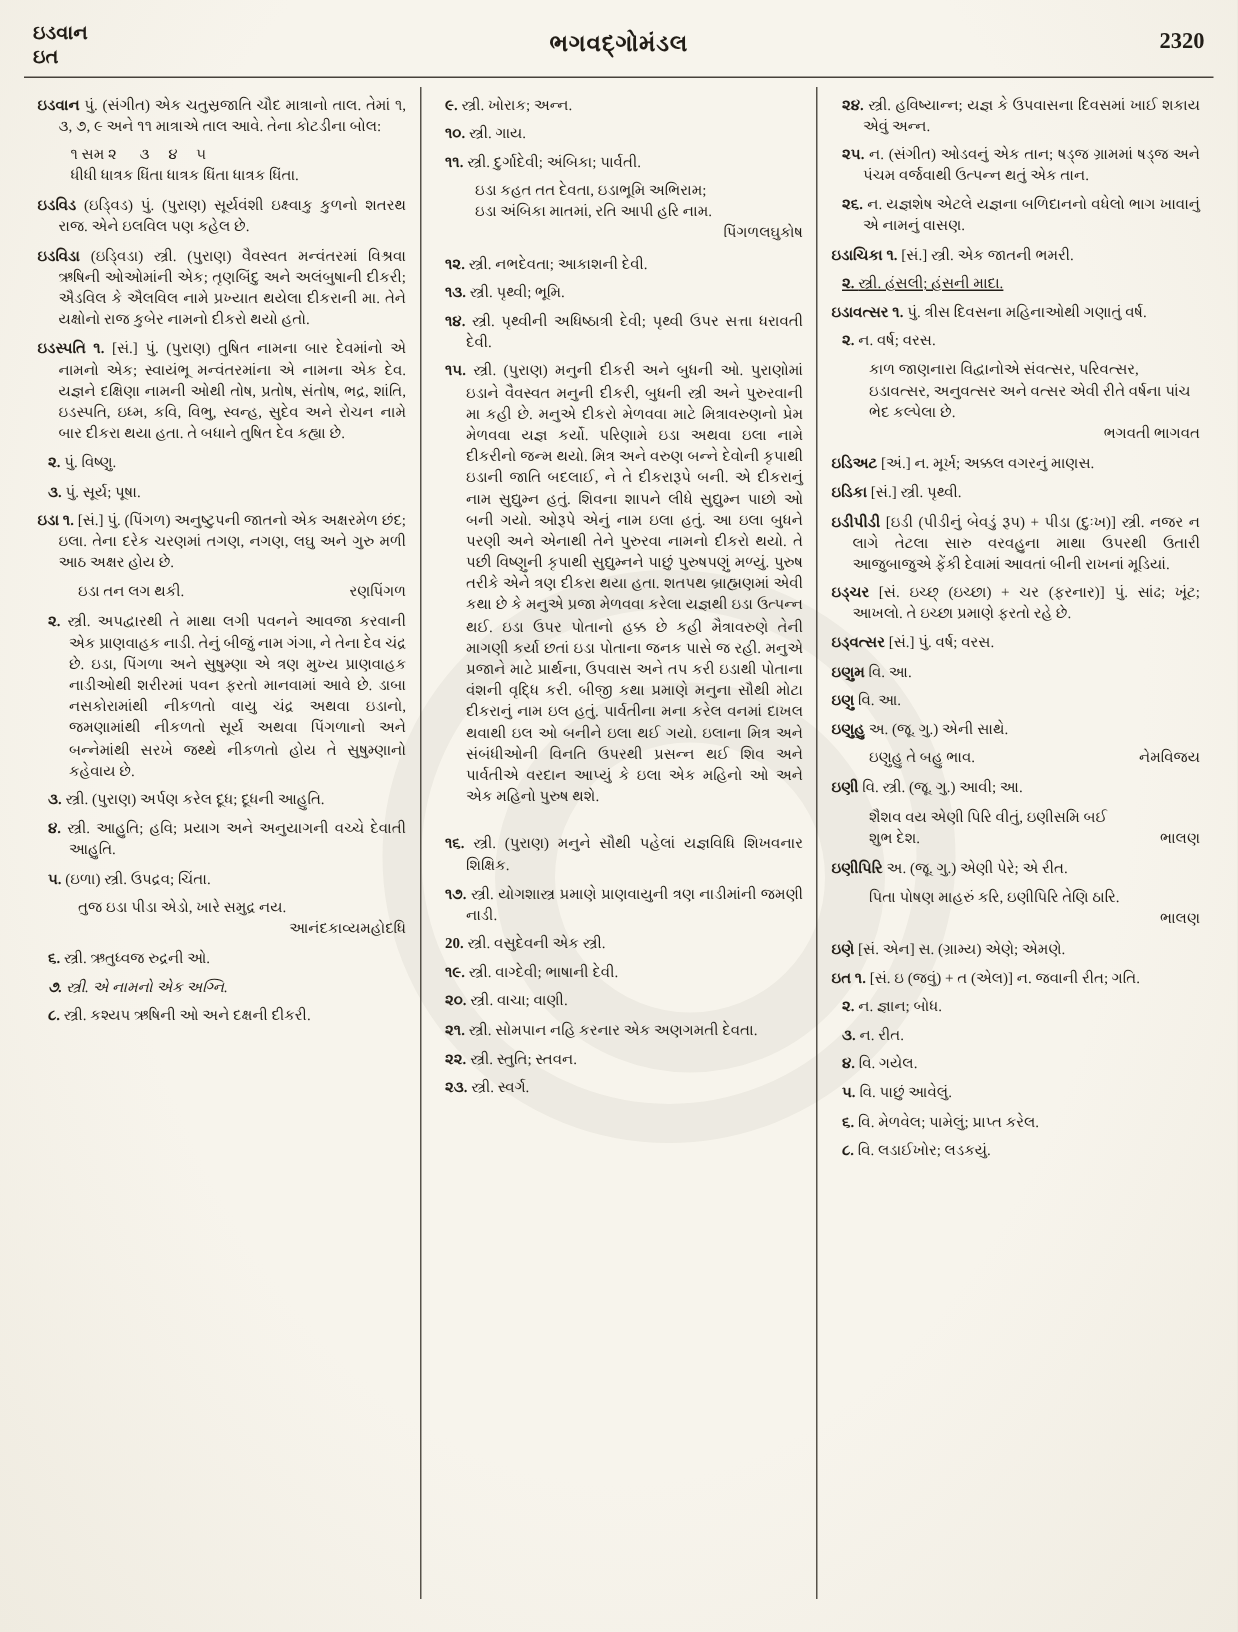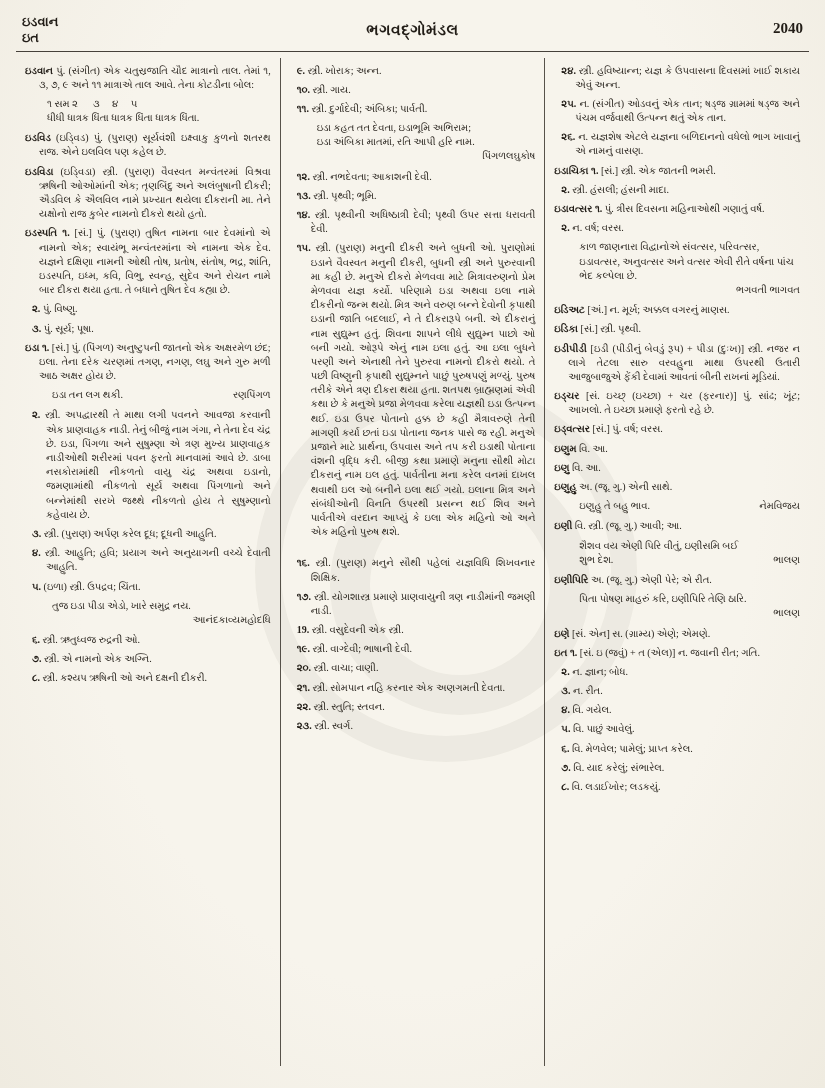--- a/index.html
+++ b/index.html
@@ -66,21 +66,21 @@
 <div class="page">
   <div class="watermark"></div>
   <div class="watermark inner"></div>
 
   <header class="pghead">
     <div class="guide">
       <div>ઇડવાન</div>
       <div>ઇત</div>
     </div>
     <div class="pgtitle">ભગવદ્ગોમંડલ</div>
-    <div class="pgno">2040</div>
+    <div class="pgno">2320</div>
   </header>
 
   <main class="columns">
     <section class="col">
         <p class="entry"><b>ઇડવાન </b>પું. (સંગીત) એક ચતુસ્રજાતિ ચૌદ માત્રાનો તાલ. તેમાં ૧, ૩, ૭, ૯ અને ૧૧ માત્રાએ તાલ આવે. તેના કોટડીના બોલ:</p>
         <div class="verse">
           <div class="verse-line">૧ સમ ૨&nbsp;&nbsp;&nbsp;&nbsp;&nbsp;&nbsp;૩&nbsp;&nbsp;&nbsp;&nbsp;&nbsp;૪&nbsp;&nbsp;&nbsp;&nbsp;&nbsp;૫</div>
           <div class="verse-line">ધીધી ધાત્રક ધિંતા ધાત્રક ધિંતા ધાત્રક ધિંતા.</div>
         </div>
         <p class="entry"><b>ઇડવિડ </b>(ઇડ્વિડ) પું. (પુરાણ) સૂર્યવંશી ઇક્ષ્વાકુ કુળનો શતરથ રાજ. એને ઇલવિલ પણ કહેલ છે.</p>
@@ -94,51 +94,51 @@
         </div>
         <p class="entry" style="margin-left: 0.7em;"><b>૨. </b>સ્ત્રી. અપદ્વારથી તે માથા લગી પવનને આવજા કરવાની એક પ્રાણવાહક નાડી. તેનું બીજું નામ ગંગા, ને તેના દેવ ચંદ્ર છે. ઇડા, પિંગળા અને સુષુમ્ણા એ ત્રણ મુખ્ય પ્રાણવાહક નાડીઓથી શરીરમાં પવન ફરતો માનવામાં આવે છે. ડાબા નસકોરામાંથી નીકળતો વાયુ ચંદ્ર અથવા ઇડાનો, જમણામાંથી નીકળતો સૂર્ય અથવા પિંગળાનો અને બન્નેમાંથી સરખે જથ્થે નીકળતો હોય તે સુષુમ્ણાનો કહેવાય છે.</p>
         <p class="entry" style="margin-left: 0.7em;"><b>૩. </b>સ્ત્રી. (પુરાણ) અર્પણ કરેલ દૂધ; દૂધની આહુતિ.</p>
         <p class="entry" style="margin-left: 0.7em;"><b>૪. </b>સ્ત્રી. આહુતિ; હવિ; પ્રયાગ અને અનુયાગની વચ્ચે દેવાતી આહુતિ.</p>
         <p class="entry" style="margin-left: 0.7em;"><b>૫. </b>(ઇળા) સ્ત્રી. ઉપદ્રવ; ચિંતા.</p>
         <div class="verse" style="margin-left: 0.5em;">
           <div class="verse-line">તુજ ઇડા પીડા એડો, ખારે સમુદ્ર નય.</div>
           <div class="verse-source-line">આનંદકાવ્યમહોદધિ</div>
         </div>
         <p class="entry" style="margin-left: 0.7em;"><b>૬. </b>સ્ત્રી. ઋતુધ્વજ રુદ્રની ઓ.</p>
-        <p class="entry" style="margin-left: 0.7em;"><b>૭. </b>સ્ત્રી. એ નામનો એક અગ્નિ.</p>
+        <p class="entry" style="margin-left: 0.7em; font-style: italic;"><b>૭. </b>સ્ત્રી. એ નામનો એક અગ્નિ.</p>
         <p class="entry" style="margin-left: 0.7em;"><b>૮. </b>સ્ત્રી. કશ્યપ ઋષિની ઓ અને દક્ષની દીકરી.</p>
       </section>
     <section class="col">
         <p class="entry" style="margin-left: 0.7em;"><b>૯. </b>સ્ત્રી. ખોરાક; અન્ન.</p>
         <p class="entry" style="margin-left: 0.7em;"><b>૧૦. </b>સ્ત્રી. ગાય.</p>
         <p class="entry" style="margin-left: 0.7em;"><b>૧૧. </b>સ્ત્રી. દુર્ગાદેવી; અંબિકા; પાર્વતી.</p>
         <div class="verse" style="margin-left: 0.5em;">
           <div class="verse-line">ઇડા કહત તત દેવતા, ઇડાભૂમિ અભિરામ;</div>
           <div class="verse-line">ઇડા અંબિકા માતમાં, રતિ આપી હરિ નામ.</div>
           <div class="verse-source-line">પિંગળલઘુકોષ</div>
         </div>
         <p class="entry" style="margin-left: 0.7em;"><b>૧૨. </b>સ્ત્રી. નભદેવતા; આકાશની દેવી.</p>
         <p class="entry" style="margin-left: 0.7em;"><b>૧૩. </b>સ્ત્રી. પૃથ્વી; ભૂમિ.</p>
         <p class="entry" style="margin-left: 0.7em;"><b>૧૪. </b>સ્ત્રી. પૃથ્વીની અધિષ્ઠાત્રી દેવી; પૃથ્વી ઉપર સત્તા ધરાવતી દેવી.</p>
         <p class="entry" style="margin-left: 0.7em;"><b>૧૫. </b>સ્ત્રી. (પુરાણ) મનુની દીકરી અને બુધની ઓ. પુરાણોમાં ઇડાને વૈવસ્વત મનુની દીકરી, બુધની સ્ત્રી અને પુરુરવાની મા કહી છે. મનુએ દીકરો મેળવવા માટે મિત્રાવરુણનો પ્રેમ મેળવવા યજ્ઞ કર્યો. પરિણામે ઇડા અથવા ઇલા નામે દીકરીનો જન્મ થયો. મિત્ર અને વરુણ બન્ને દેવોની કૃપાથી ઇડાની જાતિ બદલાઈ, ને તે દીકરારૂપે બની. એ દીકરાનું નામ સુદ્યુમ્ન હતું. શિવના શાપને લીધે સુદ્યુમ્ન પાછો ઓ બની ગયો. ઓરૂપે એનું નામ ઇલા હતું. આ ઇલા બુધને પરણી અને એનાથી તેને પુરુરવા નામનો દીકરો થયો. તે પછી વિષ્ણુની કૃપાથી સુદ્યુમ્નને પાછું પુરુષપણું મળ્યું. પુરુષ તરીકે એને ત્રણ દીકરા થયા હતા. શતપથ બ્રાહ્મણમાં એવી કથા છે કે મનુએ પ્રજા મેળવવા કરેલા યજ્ઞથી ઇડા ઉત્પન્ન થઈ. ઇડા ઉપર પોતાનો હક્ક છે કહી મૈત્રાવરુણે તેની માગણી કર્યા છતાં ઇડા પોતાના જનક પાસે જ રહી. મનુએ પ્રજાને માટે પ્રાર્થના, ઉપવાસ અને તપ કરી ઇડાથી પોતાના વંશની વૃદ્ધિ કરી. બીજી કથા પ્રમાણે મનુના સૌથી મોટા દીકરાનું નામ ઇલ હતું. પાર્વતીના મના કરેલ વનમાં દાખલ થવાથી ઇલ ઓ બનીને ઇલા થઈ ગયો. ઇલાના મિત્ર અને સંબંધીઓની વિનતિ ઉપરથી પ્રસન્ન થઈ શિવ અને પાર્વતીએ વરદાન આપ્યું કે ઇલા એક મહિનો ઓ અને એક મહિનો પુરુષ થશે.</p>
         <p class="entry" style="margin-left: 0.7em; margin-top: 17px;"><b>૧૬. </b>સ્ત્રી. (પુરાણ) મનુને સૌથી પહેલાં યજ્ઞવિધિ શિખવનાર શિક્ષિક.</p>
         <p class="entry" style="margin-left: 0.7em;"><b>૧૭. </b>સ્ત્રી. યોગશાસ્ત્ર પ્રમાણે પ્રાણવાયુની ત્રણ નાડીમાંની જમણી નાડી.</p>
-        <p class="entry" style="margin-left: 0.7em;"><b>19. </b>સ્ત્રી. વસુદેવની એક સ્ત્રી.</p>
+        <p class="entry" style="margin-left: 0.7em;"><b>20. </b>સ્ત્રી. વસુદેવની એક સ્ત્રી.</p>
         <p class="entry" style="margin-left: 0.7em;"><b>૧૯. </b>સ્ત્રી. વાગ્દેવી; ભાષાની દેવી.</p>
         <p class="entry" style="margin-left: 0.7em;"><b>૨૦. </b>સ્ત્રી. વાચા; વાણી.</p>
         <p class="entry" style="margin-left: 0.7em;"><b>૨૧. </b>સ્ત્રી. સોમપાન નહિ કરનાર એક અણગમતી દેવતા.</p>
         <p class="entry" style="margin-left: 0.7em;"><b>૨૨. </b>સ્ત્રી. સ્તુતિ; સ્તવન.</p>
         <p class="entry" style="margin-left: 0.7em;"><b>૨૩. </b>સ્ત્રી. સ્વર્ગ.</p>
       </section>
     <section class="col">
         <p class="entry" style="margin-left: 0.7em;"><b>૨૪. </b>સ્ત્રી. હવિષ્યાન્ન; યજ્ઞ કે ઉપવાસના દિવસમાં ખાઈ શકાય એવું અન્ન.</p>
         <p class="entry" style="margin-left: 0.7em;"><b>૨૫. </b>ન. (સંગીત) ઓડવનું એક તાન; ષડ્જ ગ્રામમાં ષડ્જ અને પંચમ વર્જવાથી ઉત્પન્ન થતું એક તાન.</p>
         <p class="entry" style="margin-left: 0.7em;"><b>૨૬. </b>ન. યજ્ઞશેષ એટલે યજ્ઞના બળિદાનનો વધેલો ભાગ ખાવાનું એ નામનું વાસણ.</p>
         <p class="entry"><b>ઇડાચિકા ૧. </b>[સં.] સ્ત્રી. એક જાતની ભમરી.</p>
-        <p class="entry" style="margin-left: 0.7em;"><b>૨. </b>સ્ત્રી. હંસલી; હંસની માદા.</p>
+        <p class="entry" style="margin-left: 0.7em; text-decoration: underline;"><b>૨. </b>સ્ત્રી. હંસલી; હંસની માદા.</p>
         <p class="entry"><b>ઇડાવત્સર ૧. </b>પું. ત્રીસ દિવસના મહિનાઓથી ગણાતું વર્ષ.</p>
         <p class="entry" style="margin-left: 0.7em;"><b>૨. </b>ન. વર્ષ; વરસ.</p>
         <div class="verse" style="margin-left: 0.3em;">
           <div class="verse-line">કાળ જાણનારા વિદ્વાનોએ સંવત્સર, પરિવત્સર, ઇડાવત્સર, અનુવત્સર અને વત્સર એવી રીતે વર્ષના પાંચ ભેદ કલ્પેલા છે.</div>
           <div class="verse-source-line">ભગવતી ભાગવત</div>
         </div>
         <p class="entry"><b>ઇડિઅટ </b>[અં.] ન. મૂર્ખ; અક્કલ વગરનું માણસ.</p>
         <p class="entry"><b>ઇડિકા </b>[સં.] સ્ત્રી. પૃથ્વી.</p>
         <p class="entry"><b>ઇડીપીડી </b>[ઇડી (પીડીનું બેવડું રૂપ) + પીડા (દુઃખ)] સ્ત્રી. નજર ન લાગે તેટલા સારુ વરવહુના માથા ઉપરથી ઉતારી આજુબાજુએ ફેંકી દેવામાં આવતાં બીની રાખનાં મૂડિયાં.</p>
         <p class="entry"><b>ઇડ્ચર </b>[સં. ઇચ્છ્ (ઇચ્છા) + ચર (ફરનાર)] પું. સાંઢ; ખૂંટ; આખલો. તે ઇચ્છા પ્રમાણે ફરતો રહે છે.</p>
@@ -159,17 +159,16 @@
           <div class="verse-line">પિતા પોષણ માહરું કરિ, ઇણીપિરિ તેણિ ઠારિ.</div>
           <div class="verse-source-line">ભાલણ</div>
         </div>
         <p class="entry"><b>ઇણે </b>[સં. એન] સ. (ગ્રામ્ય) એણે; એમણે.</p>
         <p class="entry"><b>ઇત ૧. </b>[સં. ઇ (જવું) + ત (એલ)] ન. જવાની રીત; ગતિ.</p>
         <p class="entry" style="margin-left: 0.7em;"><b>૨. </b>ન. જ્ઞાન; બોધ.</p>
         <p class="entry" style="margin-left: 0.7em;"><b>૩. </b>ન. રીત.</p>
         <p class="entry" style="margin-left: 0.7em;"><b>૪. </b>વિ. ગયેલ.</p>
         <p class="entry" style="margin-left: 0.7em;"><b>૫. </b>વિ. પાછું આવેલું.</p>
         <p class="entry" style="margin-left: 0.7em;"><b>૬. </b>વિ. મેળવેલ; પામેલું; પ્રાપ્ત કરેલ.</p>
-        <p class="entry" style="margin-left: 0.7em;"><b>૭. </b>વિ. યાદ કરેલું; સંભારેલ.</p>
         <p class="entry" style="margin-left: 0.7em;"><b>૮. </b>વિ. લડાઈખોર; લડકયું.</p>
       </section>
   </main>
 </div>
 
 </body></html>

